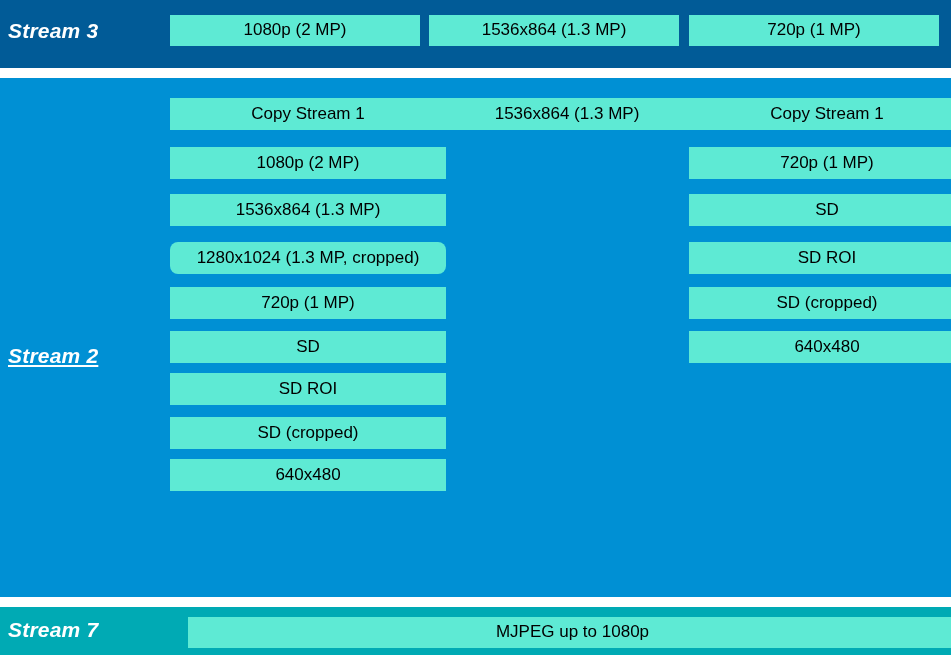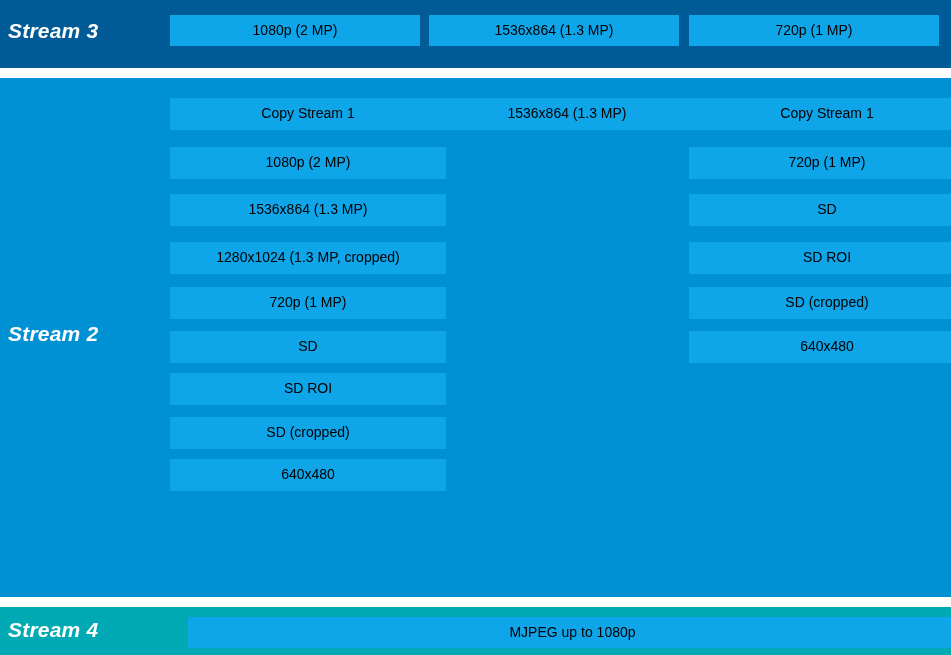--- a/index.html
+++ b/index.html
@@ -49,29 +49,29 @@
     left: 8px;
     color: #ffffff;
     font-style: italic;
     font-weight: bold;
     font-size: 21px;
     letter-spacing: 0.2px;
     white-space: nowrap;
     line-height: 1;
   }
   .label-s1 { top: 20px; }
-  .label-s2 { top: 323px; }
+  .label-s2 { top: 345px; text-decoration: underline; }
   .label-s3 { top: 619px; }
 
   
   .box {
     position: absolute;
-    background: #0ea5e9;
+    background: #5eead4;
     color: #000000;
-    font-size: 14px;
+    font-size: 17px;
     font-style: normal;
     font-weight: normal;
     display: flex;
     align-items: center;
     justify-content: center;
     text-align: center;
     box-sizing: border-box;
     line-height: 1.1;
     white-space: nowrap;
   }
@@ -109,35 +109,35 @@
   <div class="box r1 c2">1536x864 (1.3 MP)</div>
   <div class="box r1 c3">720p (1 MP)</div>
 
   <div class="band band-stream2"></div>
 
   <div class="stream-label label-s2">Stream 2</div>
 
   <div class="box s2col c1" style="top:98px;">Copy Stream 1</div>
   <div class="box s2col c1" style="top:147px;">1080p (2 MP)</div>
   <div class="box s2col c1" style="top:194px;">1536x864 (1.3 MP)</div>
-  <div class="box s2col c1" style="top:242px;">1280x1024 (1.3 MP, cropped)</div>
+  <div class="box s2col c1" style="top:242px;border-radius:8px;">1280x1024 (1.3 MP, cropped)</div>
   <div class="box s2col c1" style="top:287px;">720p (1 MP)</div>
   <div class="box s2col c1" style="top:331px;">SD</div>
   <div class="box s2col c1" style="top:373px;">SD ROI</div>
   <div class="box s2col c1" style="top:417px;">SD (cropped)</div>
   <div class="box s2col c1" style="top:459px;">640x480</div>
 
   <div class="box s2col c2" style="top:98px;">1536x864 (1.3 MP)</div>
 
   <div class="box s2col c3" style="top:98px;">Copy Stream 1</div>
   <div class="box s2col c3" style="top:147px;">720p (1 MP)</div>
   <div class="box s2col c3" style="top:194px;">SD</div>
   <div class="box s2col c3" style="top:242px;">SD ROI</div>
   <div class="box s2col c3" style="top:287px;">SD (cropped)</div>
   <div class="box s2col c3" style="top:331px;">640x480</div>
 
   <div class="band band-stream3"></div>
 
-  <div class="stream-label label-s3">Stream 4</div>
+  <div class="stream-label label-s3">Stream 7</div>
 
   <div class="box r3">MJPEG up to 1080p</div>
 
 </div>
 
 </body></html>

